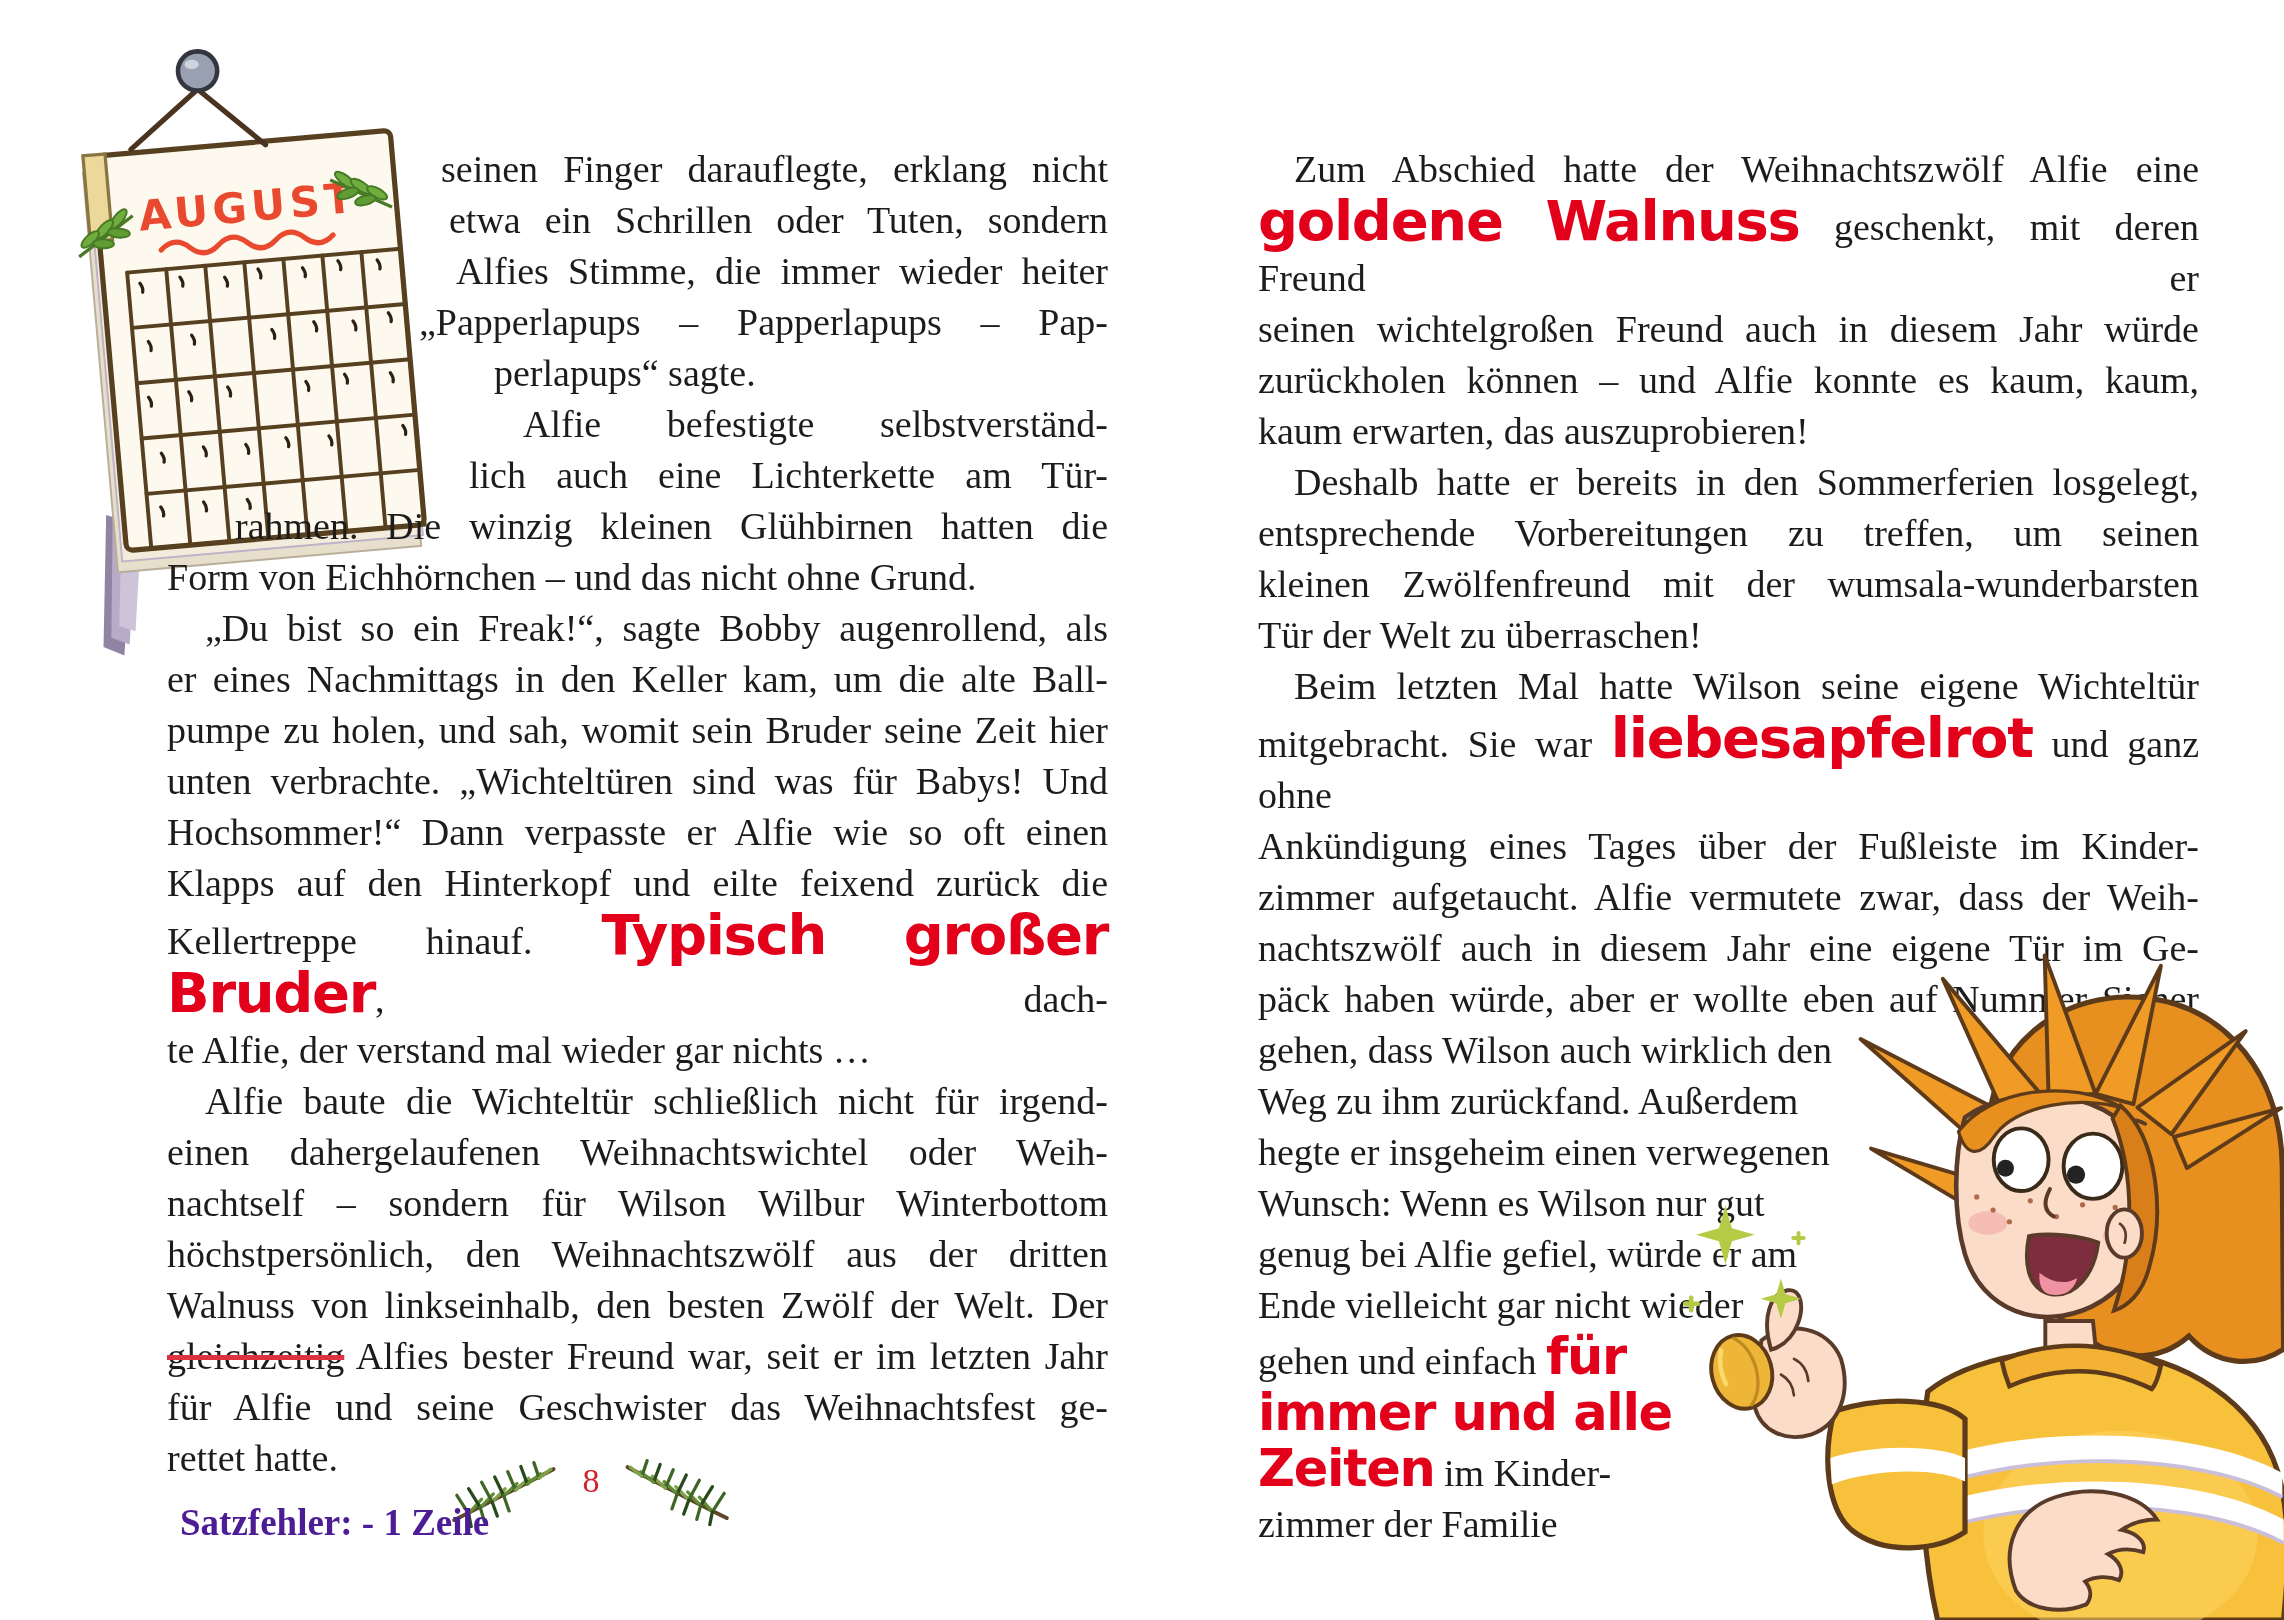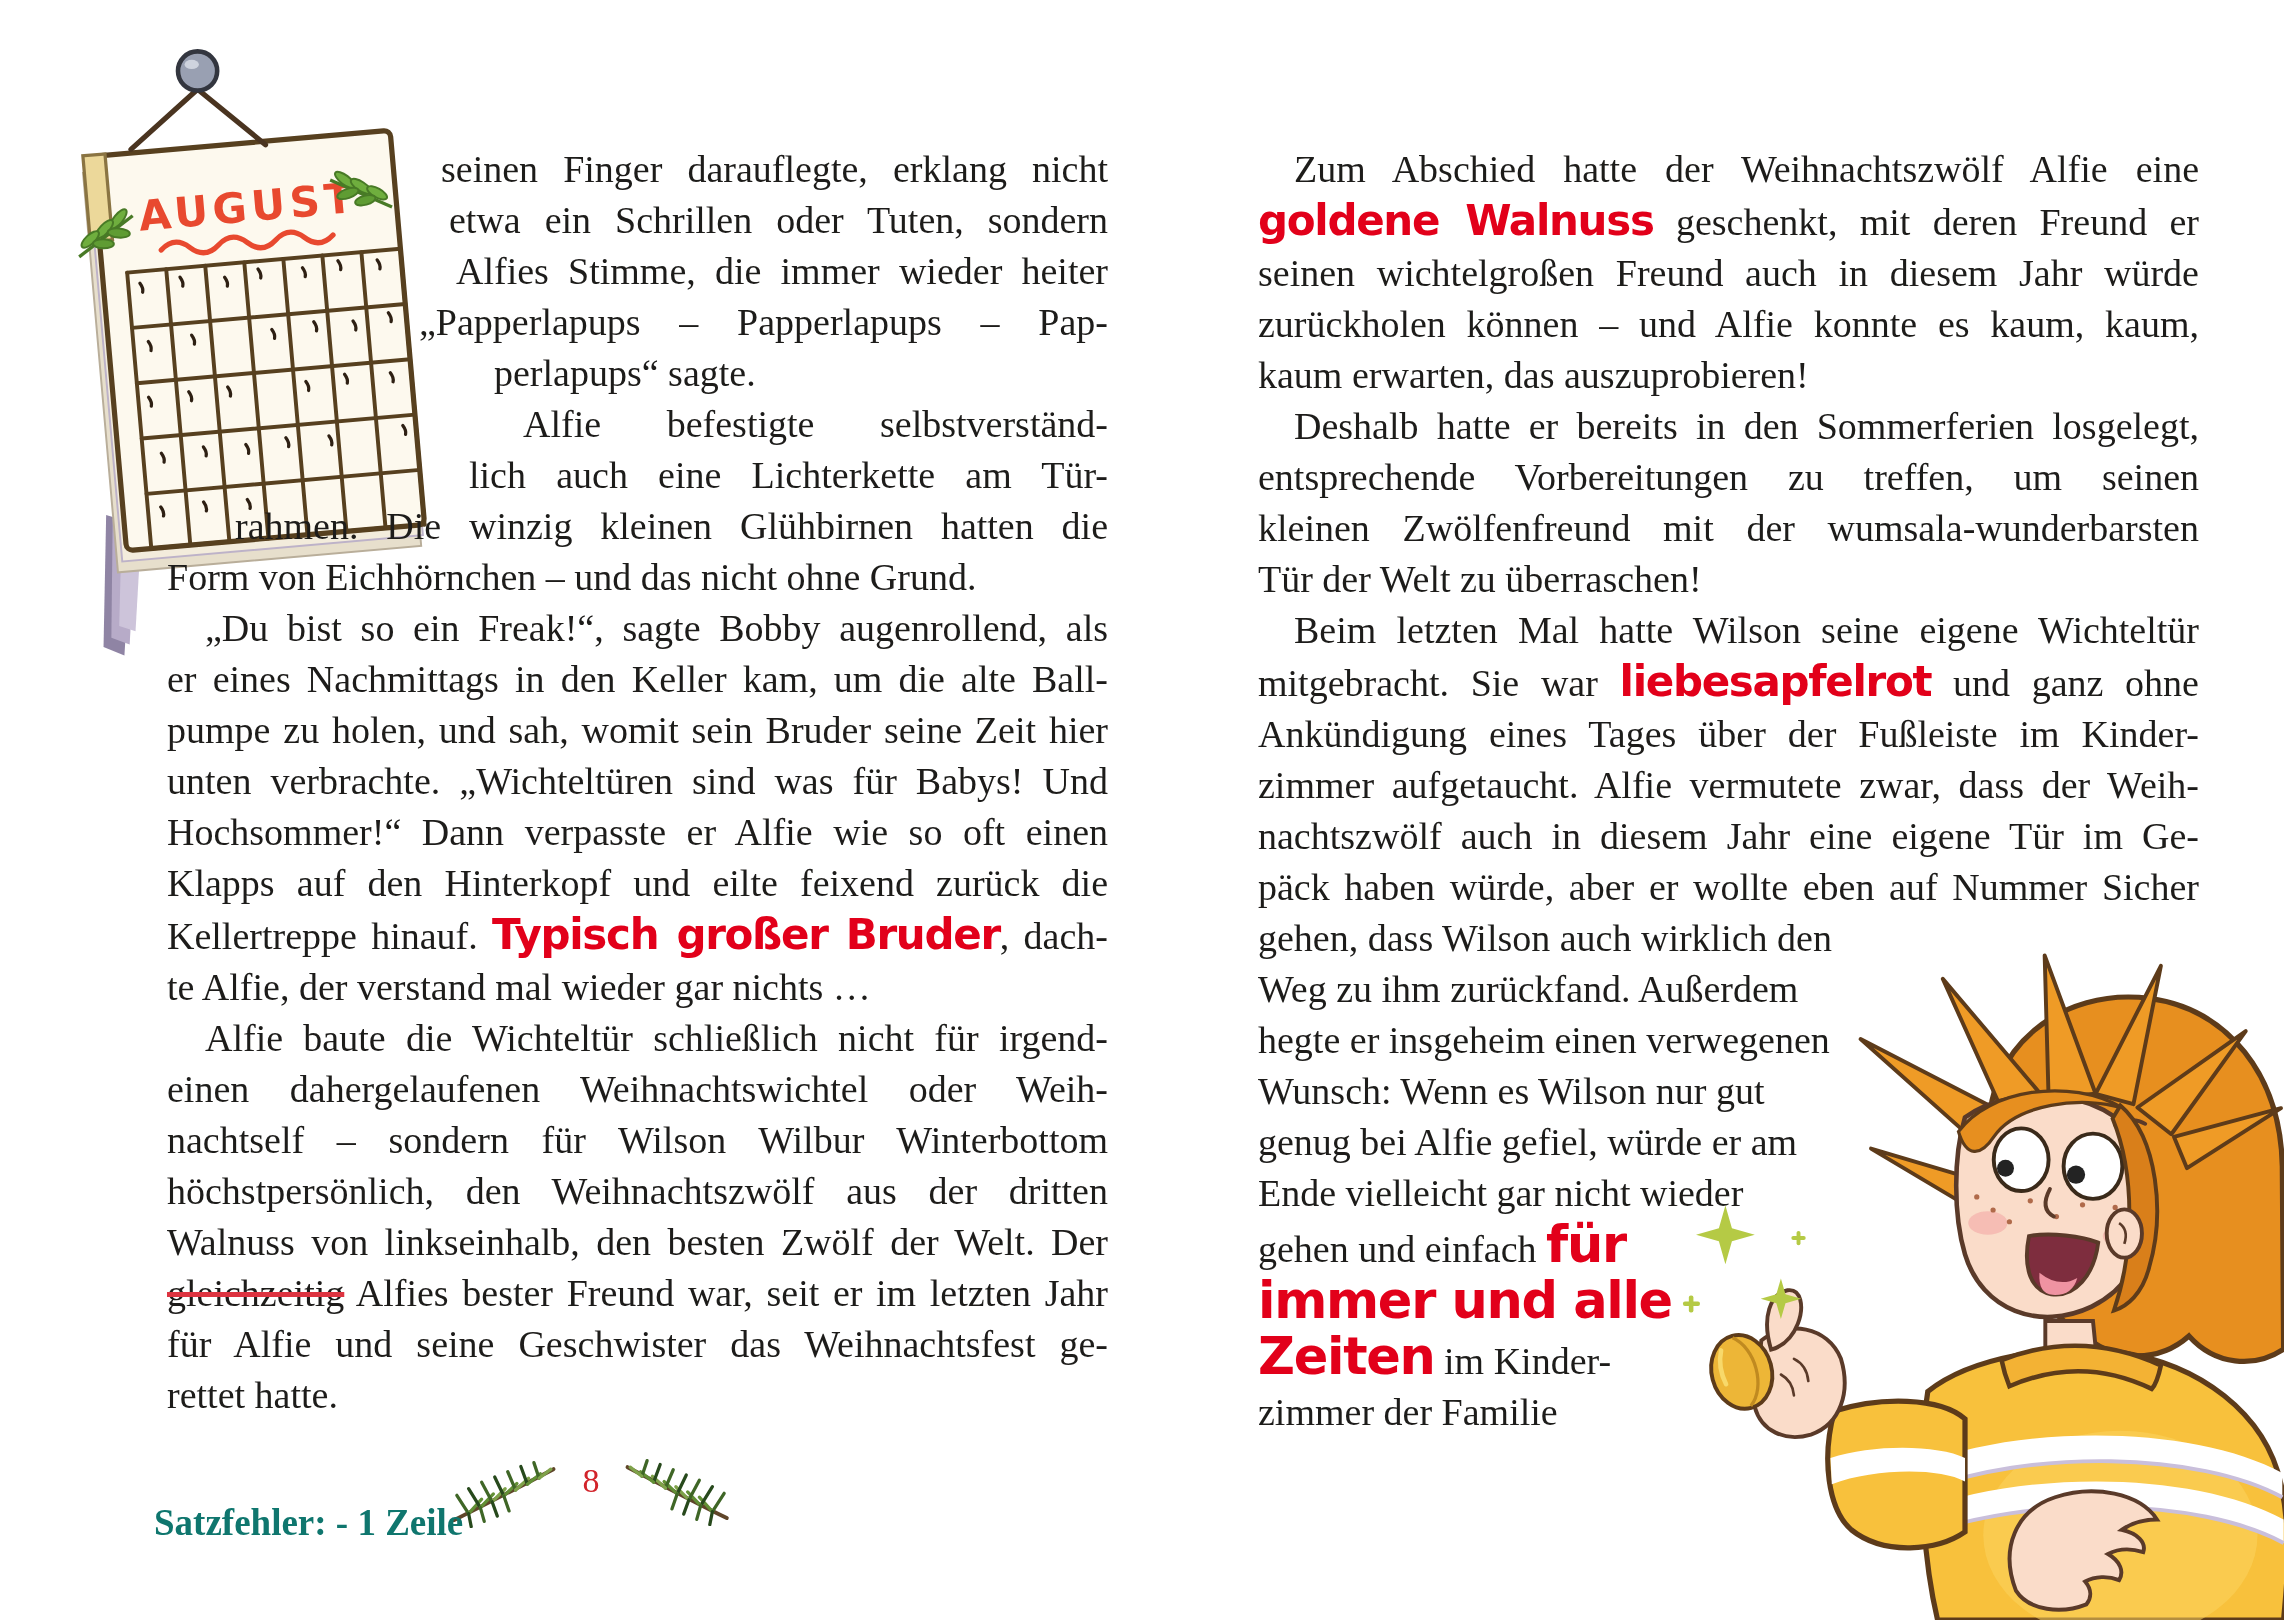--- a/index.html
+++ b/index.html
@@ -3,24 +3,24 @@
 <meta charset="utf-8">
 <style>
   html,body{margin:0;padding:0;background:#ffffff;}
   #canvas{position:relative;width:2284px;height:1620px;background:#ffffff;overflow:hidden;
           font-family:"Liberation Serif",serif;color:#1d1c1a;}
   .text-col{position:absolute;top:144px;width:941px;font-size:38px;line-height:51px;}
   .left-col{left:167px;}
   .right-col{left:1258px;}
   .line{text-align:justify;text-align-last:justify;}
   .line.nj{text-align-last:auto;white-space:nowrap;}
-  .red{font-family:"DejaVu Sans",sans-serif;font-weight:bold;font-size:42px;color:#e2001a;letter-spacing:-1.3px;}
+  .red{font-family:"DejaVu Sans",sans-serif;font-weight:bold;font-size:56px;color:#e2001a;letter-spacing:-1.3px;}
   .red-big{font-family:"DejaVu Sans",sans-serif;font-weight:bold;font-size:51px;color:#e2001a;letter-spacing:-1.3px;}
   .strike{text-decoration:line-through;text-decoration-color:#dd3340;text-decoration-thickness:5.2px;text-decoration-skip-ink:none;}
-  .note{position:absolute;left:154px;top:1501px;font-size:37px;font-weight:bold;color:#0f766e;white-space:nowrap;}
+  .note{position:absolute;left:180px;top:1501px;font-size:37px;font-weight:bold;color:#4c1d95;white-space:nowrap;}
   .pageno{position:absolute;left:561px;top:1462px;width:60px;text-align:center;font-size:34px;color:#d2232a;}
   .branch{position:absolute;width:111px;height:72px;}
   .branch.mirror{transform:scaleX(-1);}
   svg{display:block;}
   .calendar{position:absolute;left:33px;top:11.8px;width:418px;height:660px;}
   .boy{position:absolute;left:1663px;top:941px;width:621px;height:679px;}
 </style>
 </head>
 <body>
 

